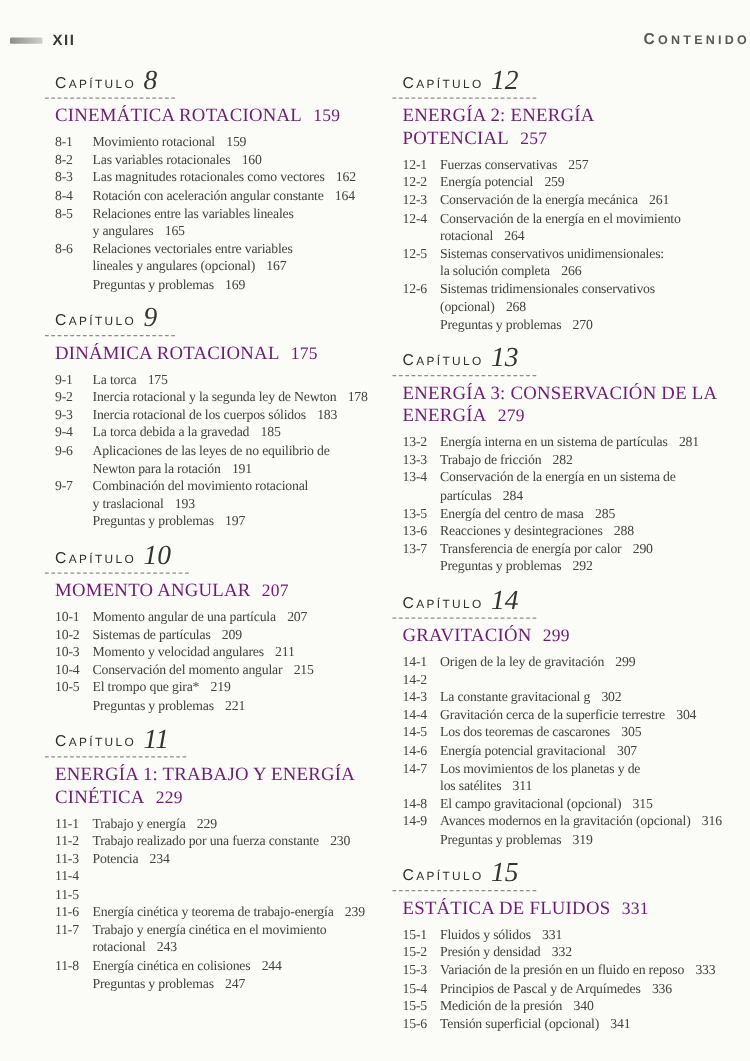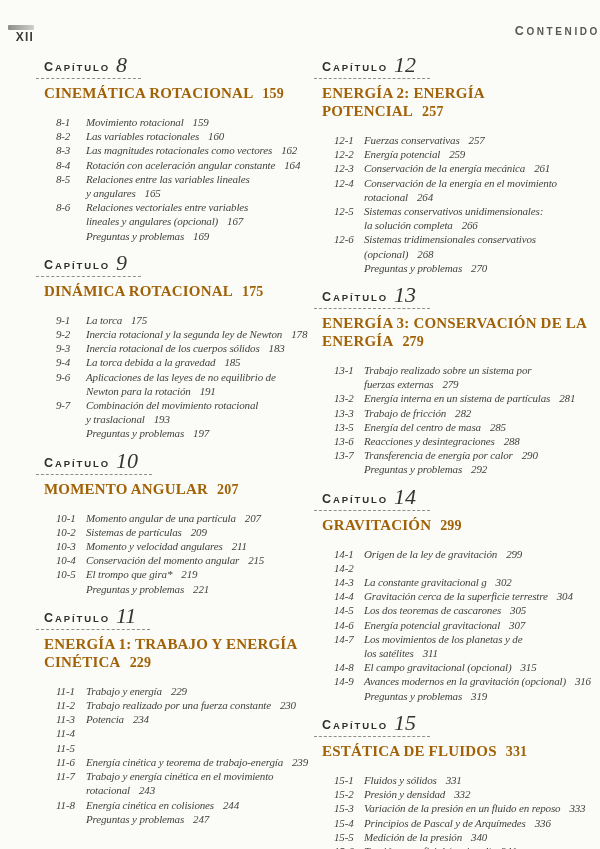--- a/index.html
+++ b/index.html
@@ -7,21 +7,21 @@
     width:600px;height:849px;
     background:#fbfbf8;
     font-family:"Liberation Serif", serif;
     color:#3e3e3c;
     overflow:hidden;
   }
   .page{position:relative;width:600px;height:849px;}
 
   
   .page-header{position:absolute;top:24px;left:0;right:0;height:18px;}
-  .folio{position:absolute;left:8px;top:1px;display:flex;align-items:center;flex-direction:column;}
+  .folio{position:absolute;left:8px;top:1px;display:flex;align-items:center;}
   .folio-dash{
     width:26px;height:5px;margin-right:8px;
     background:linear-gradient(90deg,#8d8d8b,#cfcfcb);
     border-radius:1px;
   }
   .folio-num{
     font-family:"Liberation Sans", sans-serif;
     font-weight:bold;font-size:12px;letter-spacing:1.2px;color:#3a3a38;
   }
   .running-head{
@@ -44,43 +44,43 @@
     display:inline-block;
     border-bottom:1.4px dashed #8d8d89;
     padding:0 14px 3px 8px;
     margin-left:-8px;
     margin-bottom:5px;
     white-space:nowrap;
   }
   .chap-word{
     display:inline-block;
     font-family:"Liberation Sans", sans-serif;
-    font-weight:bold;font-size:9.5px;letter-spacing:1.9px;color:#2e2e2c;
+    font-weight:normal;font-size:9.5px;letter-spacing:1.9px;color:#2e2e2c;
     vertical-align:baseline;
     text-align:right;
   }
   .chap-word::first-letter{font-size:12.5px;letter-spacing:1.9px;}
   .chap-num{
     font-family:"Liberation Serif", serif;
     font-style:italic;font-weight:400;
     font-size:22px;line-height:10px;
     margin-left:6px;color:#343432;
     position:relative;top:1px;
   }
   .chap-title{
     margin:0 0 4px 0;
-    font-size:15px;font-weight:700;
+    font-size:15px;font-weight:400;
     letter-spacing:0.2px;line-height:18px;
-    color:#a16207;
+    color:#701a75;
     white-space:pre-line;
   }
   .chap-title .pg{font-size:14px;}
 
   
-  ul.sections{list-style:none;margin:12px;padding:0;font-style:italic;}
+  ul.sections{list-style:none;margin:0;padding:0;}
   li.sec{display:flex;font-size:11px;line-height:14.2px;letter-spacing:-0.15px;color:#42423f;}
   .sec-num{flex:none;width:30px;}
   .sec-text{white-space:pre;}
   .pg{margin-left:9px;}
 </style>
 </head>
 <body>
 
 <div class="page">
   <div class="page-header">
@@ -252,31 +252,31 @@
 (opcional)<span class="pg">268</span></span>
             </li>
             <li class="sec">
               <span class="sec-num"></span>
               <span class="sec-text">Preguntas y problemas<span class="pg">270</span></span>
             </li>
           </ul></section>
         <section class="chapter"><div class="chap-heading"><span class="chap-word">CAPÍTULO</span><span class="chap-num">13</span></div><h2 class="chap-title"><span class="t">ENERGÍA 3: CONSERVACIÓN DE LA
 ENERGÍA</span><span class="pg">279</span></h2><ul class="sections">
             <li class="sec">
-              <span class="sec-num">13-1</span>
-              <span class="sec-text">Trabajo realizado sobre un sistema por
-fuerzas externas<span class="pg">279</span></span>
-            </li>
-            <li class="sec">
               <span class="sec-num">13-2</span>
               <span class="sec-text">Energía interna en un sistema de partículas<span class="pg">281</span></span>
             </li>
             <li class="sec">
               <span class="sec-num">13-3</span>
               <span class="sec-text">Trabajo de fricción<span class="pg">282</span></span>
+            </li>
+            <li class="sec">
+              <span class="sec-num">13-4</span>
+              <span class="sec-text">Conservación de la energía en un sistema de
+partículas<span class="pg">284</span></span>
             </li>
             <li class="sec">
               <span class="sec-num">13-5</span>
               <span class="sec-text">Energía del centro de masa<span class="pg">285</span></span>
             </li>
             <li class="sec">
               <span class="sec-num">13-6</span>
               <span class="sec-text">Reacciones y desintegraciones<span class="pg">288</span></span>
             </li>
             <li class="sec">

